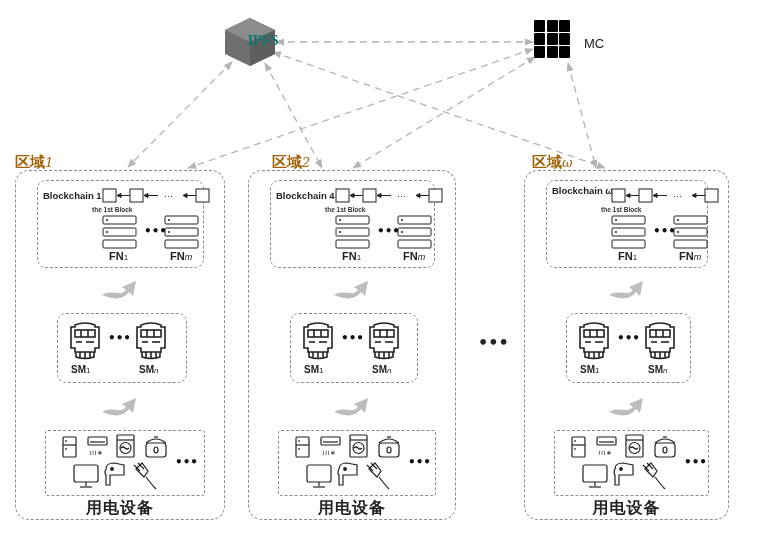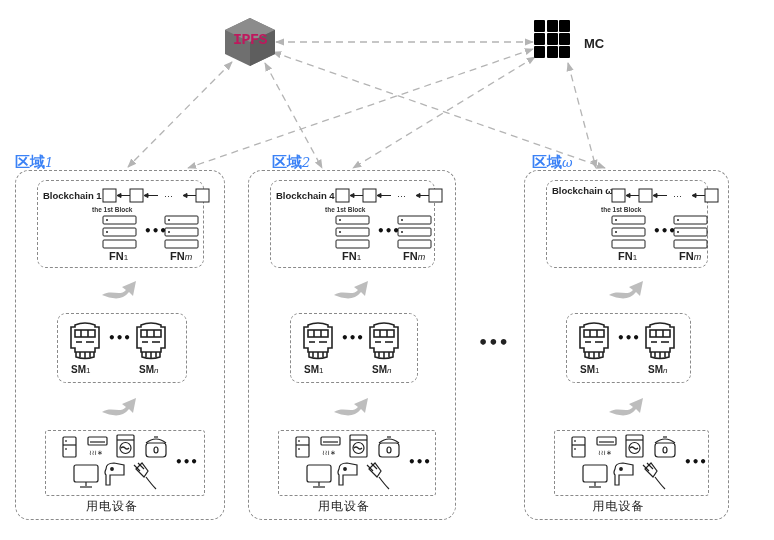--- a/index.html
+++ b/index.html
@@ -1,37 +1,37 @@
 <!DOCTYPE html>
 <html><head>
 <meta charset="utf-8">
 <style>
   html, body { margin:0; padding:0; background:#ffffff; }
   body { width:774px; height:540px; position:relative; overflow:hidden; font-family:"DejaVu Sans", sans-serif; color:#222; }
   #wires { position:absolute; left:0; top:0; width:774px; height:540px; pointer-events:none; }
   .abs { position:absolute; }
-  .ipfs-label { position:absolute; left:222px; top:32px; width:56px; text-align:center; color:#be185d; font-weight:bold; font-size:15px; font-family:Liberation Mono, monospace; letter-spacing:-0.5px; }
+  .ipfs-label { position:absolute; left:222px; top:32px; width:56px; text-align:right; color:#0f766e; font-weight:bold; font-size:15px; font-family:Liberation Serif, serif; letter-spacing:-0.5px; }
   .mc-grid { position:absolute; left:534px; top:20px; width:36px; height:38px; display:grid; grid-template-columns:repeat(3,11px); grid-template-rows:repeat(3,11.5px); gap:1.5px; }
   .mc-grid div { background:#000; border-radius:1px; }
-  .mc-label { position:absolute; left:584px; top:36px; font-weight:bold; font-size:13px; font-family:"Liberation Sans", sans-serif; }
+  .mc-label { position:absolute; left:584px; top:36px; font-weight:normal; font-size:13px; font-family:"Liberation Sans", sans-serif; }
   .region { position:absolute; top:170px; height:350px; border:1.3px dashed #8a8a8a; border-radius:14px; box-sizing:border-box; }
-  .region-title { position:absolute; top:153px; font-family:"DejaVu Serif", serif; font-weight:bold; font-size:15px; color:#3b82f6; }
+  .region-title { position:absolute; top:153px; font-family:"DejaVu Serif", serif; font-weight:bold; font-size:15px; color:#a16207; }
   .region-title i { font-style:italic; font-weight:normal; font-size:13px; }
   .chain-box { position:absolute; border:1.2px dashed #8a8a8a; border-radius:9px; box-sizing:border-box; }
   .bc-label { position:absolute; font-size:9.5px; font-weight:bold; font-family:"Liberation Sans", sans-serif; white-space:nowrap; }
   .first-block { position:absolute; font-size:6.5px; font-weight:bold; font-family:"Liberation Sans", sans-serif; white-space:nowrap; color:#333; }
   .fn-label { position:absolute; font-weight:bold; font-size:11px; font-family:"Liberation Sans", sans-serif; }
   .fn-label sub { font-size:8px; vertical-align:baseline; font-weight:normal; }
   .fn-label em { font-size:9px; font-weight:normal; }
   .sm-box { position:absolute; border:1.2px dashed #8a8a8a; border-radius:9px; box-sizing:border-box; }
   .sm-label { position:absolute; font-weight:bold; font-size:10px; font-family:"Liberation Sans", sans-serif; }
   .sm-label sub { font-size:8px; vertical-align:baseline; font-weight:normal; }
   .sm-label em { font-size:8px; font-weight:normal; }
   .dev-box { position:absolute; border:1.2px dashed #8a8a8a; border-radius:3px; box-sizing:border-box; }
-  .dev-label { position:absolute; font-family:"DejaVu Sans", sans-serif; font-weight:normal; font-size:12px; letter-spacing:1px; }
+  .dev-label { position:absolute; font-family:"DejaVu Sans", sans-serif; font-weight:bold; font-size:16px; letter-spacing:1px; }
   .dots { position:absolute; font-weight:bold; font-size:12px; letter-spacing:0px; color:#111; }
   .big-dots { position:absolute; left:478px; top:333px; font-weight:bold; font-size:16px; letter-spacing:0px; }
 </style>
 </head>
 <body>
 
 <svg id="wires" viewBox="0 0 774 540">
   <defs>
     <marker id="ah" viewBox="0 0 10 10" refX="9" refY="5" markerWidth="7" markerHeight="7" orient="auto-start-reverse">
       <path d="M0,1 L10,5 L0,9 z" fill="#b4b4b4"></path>

